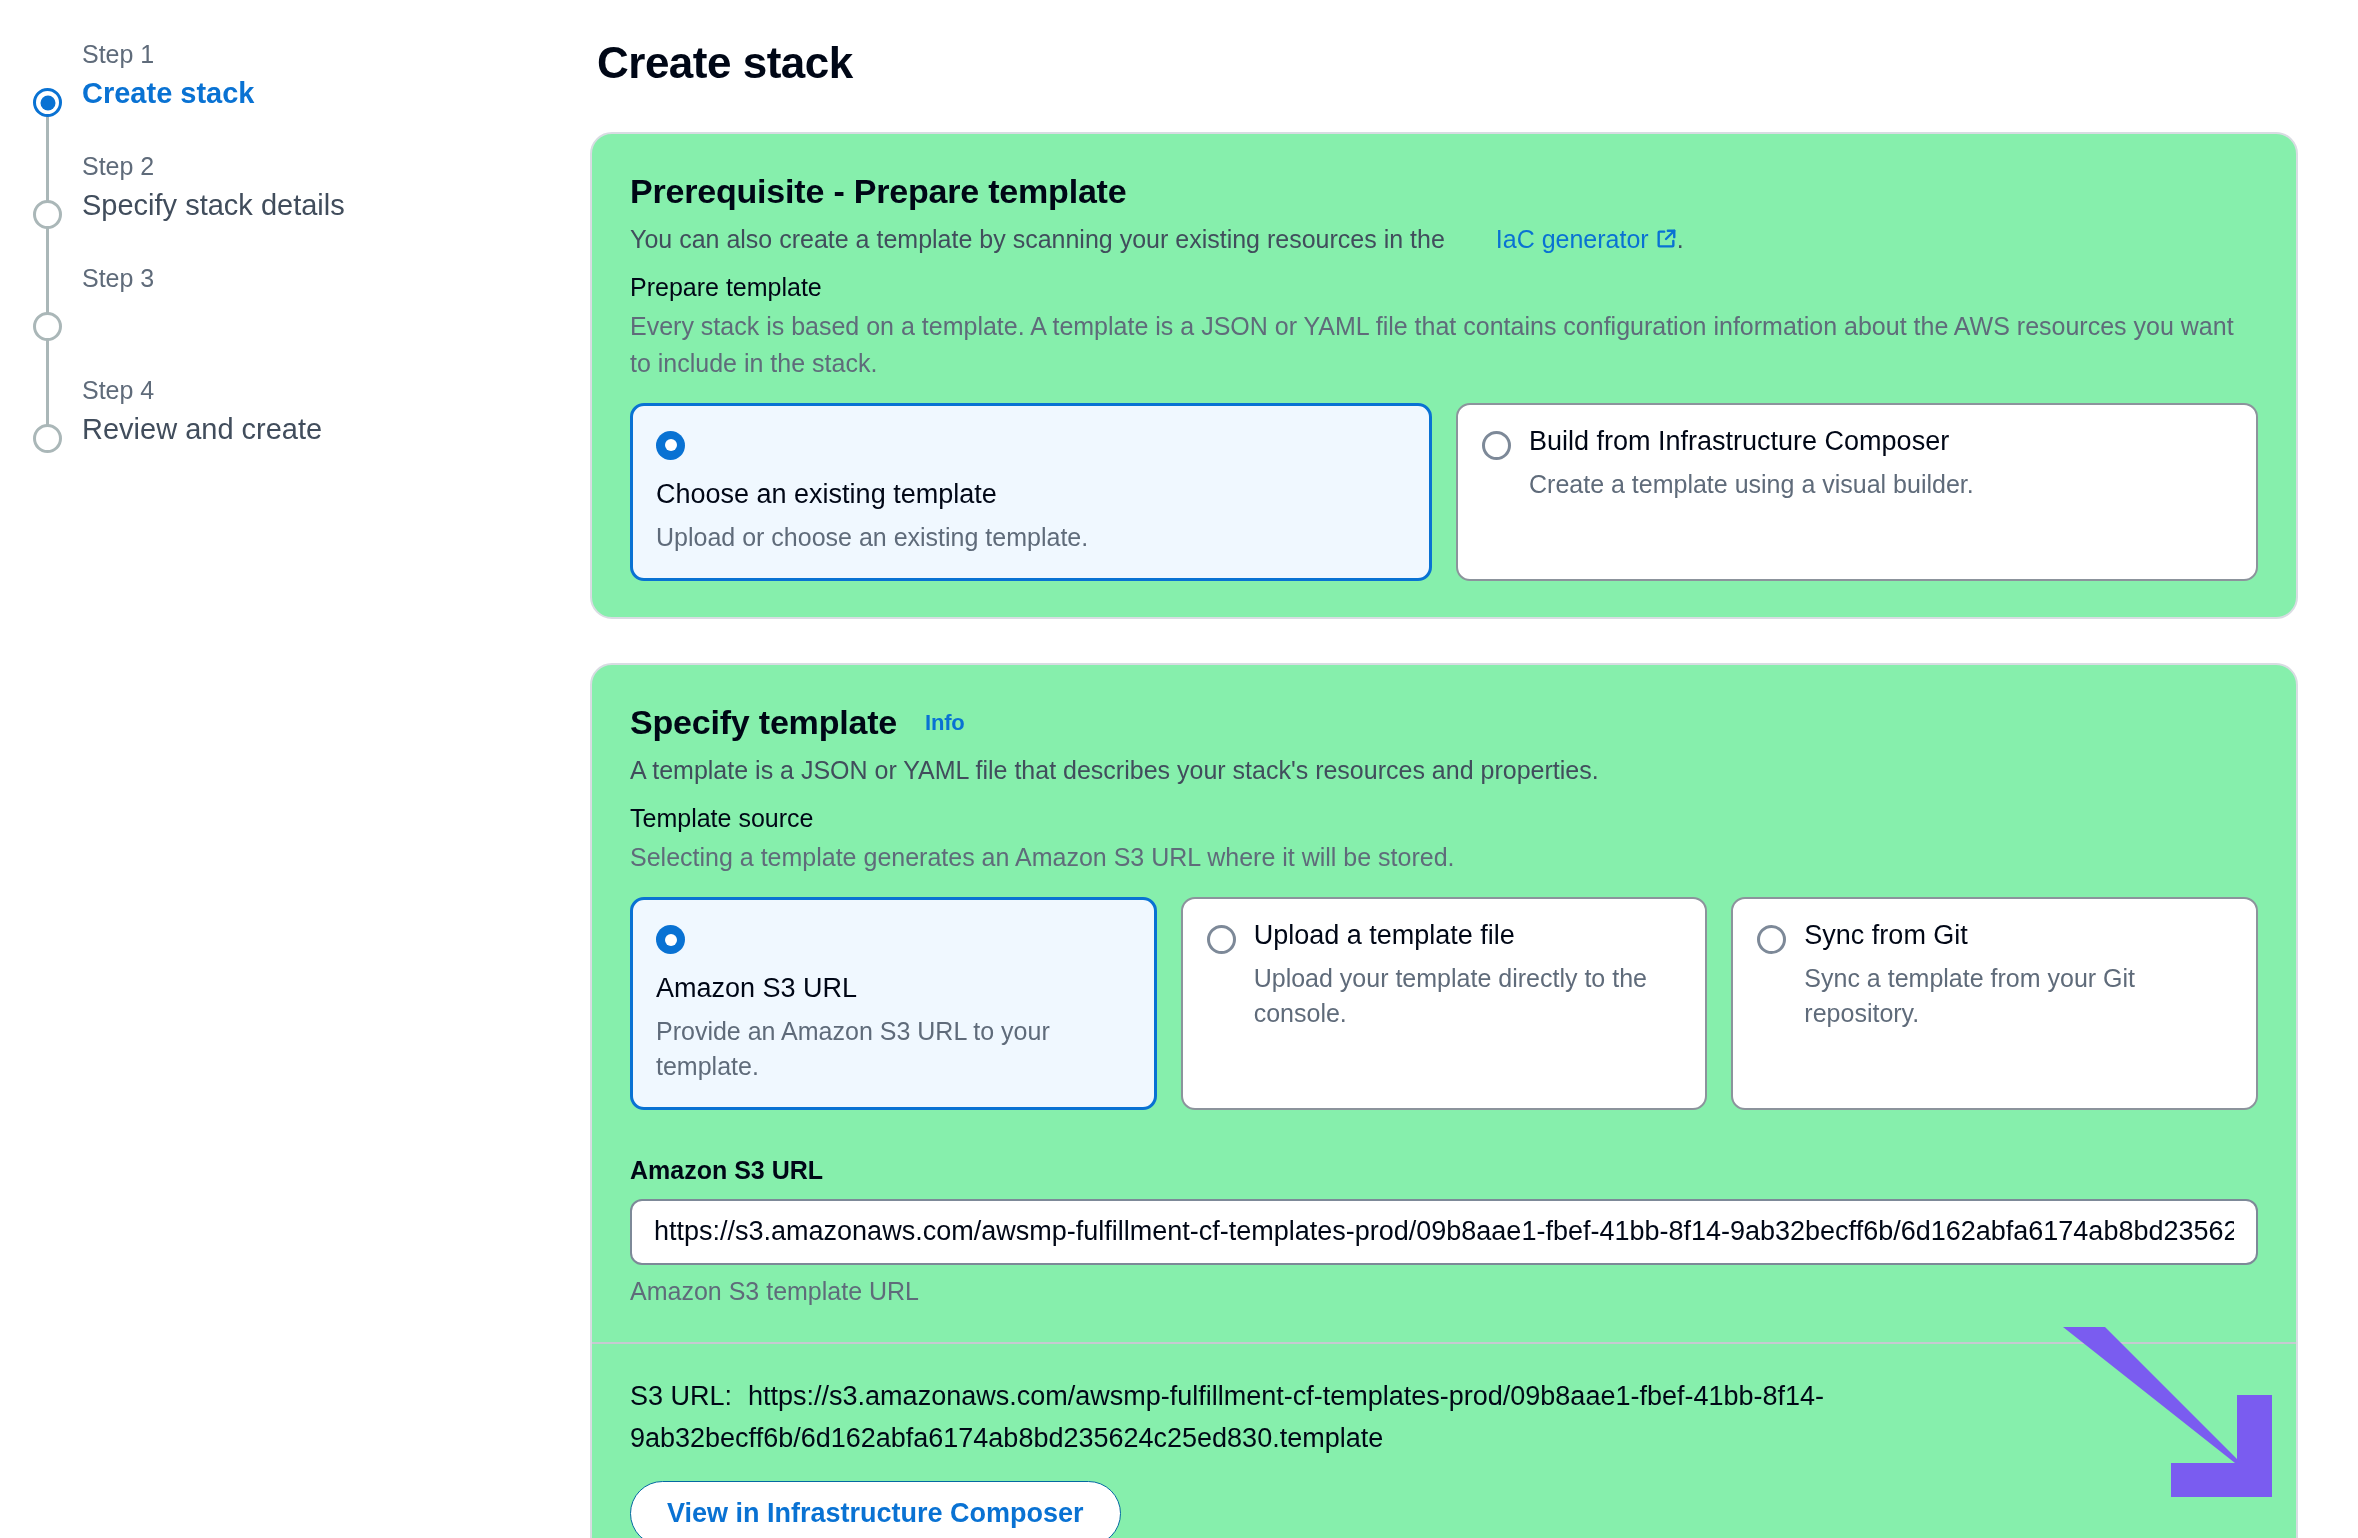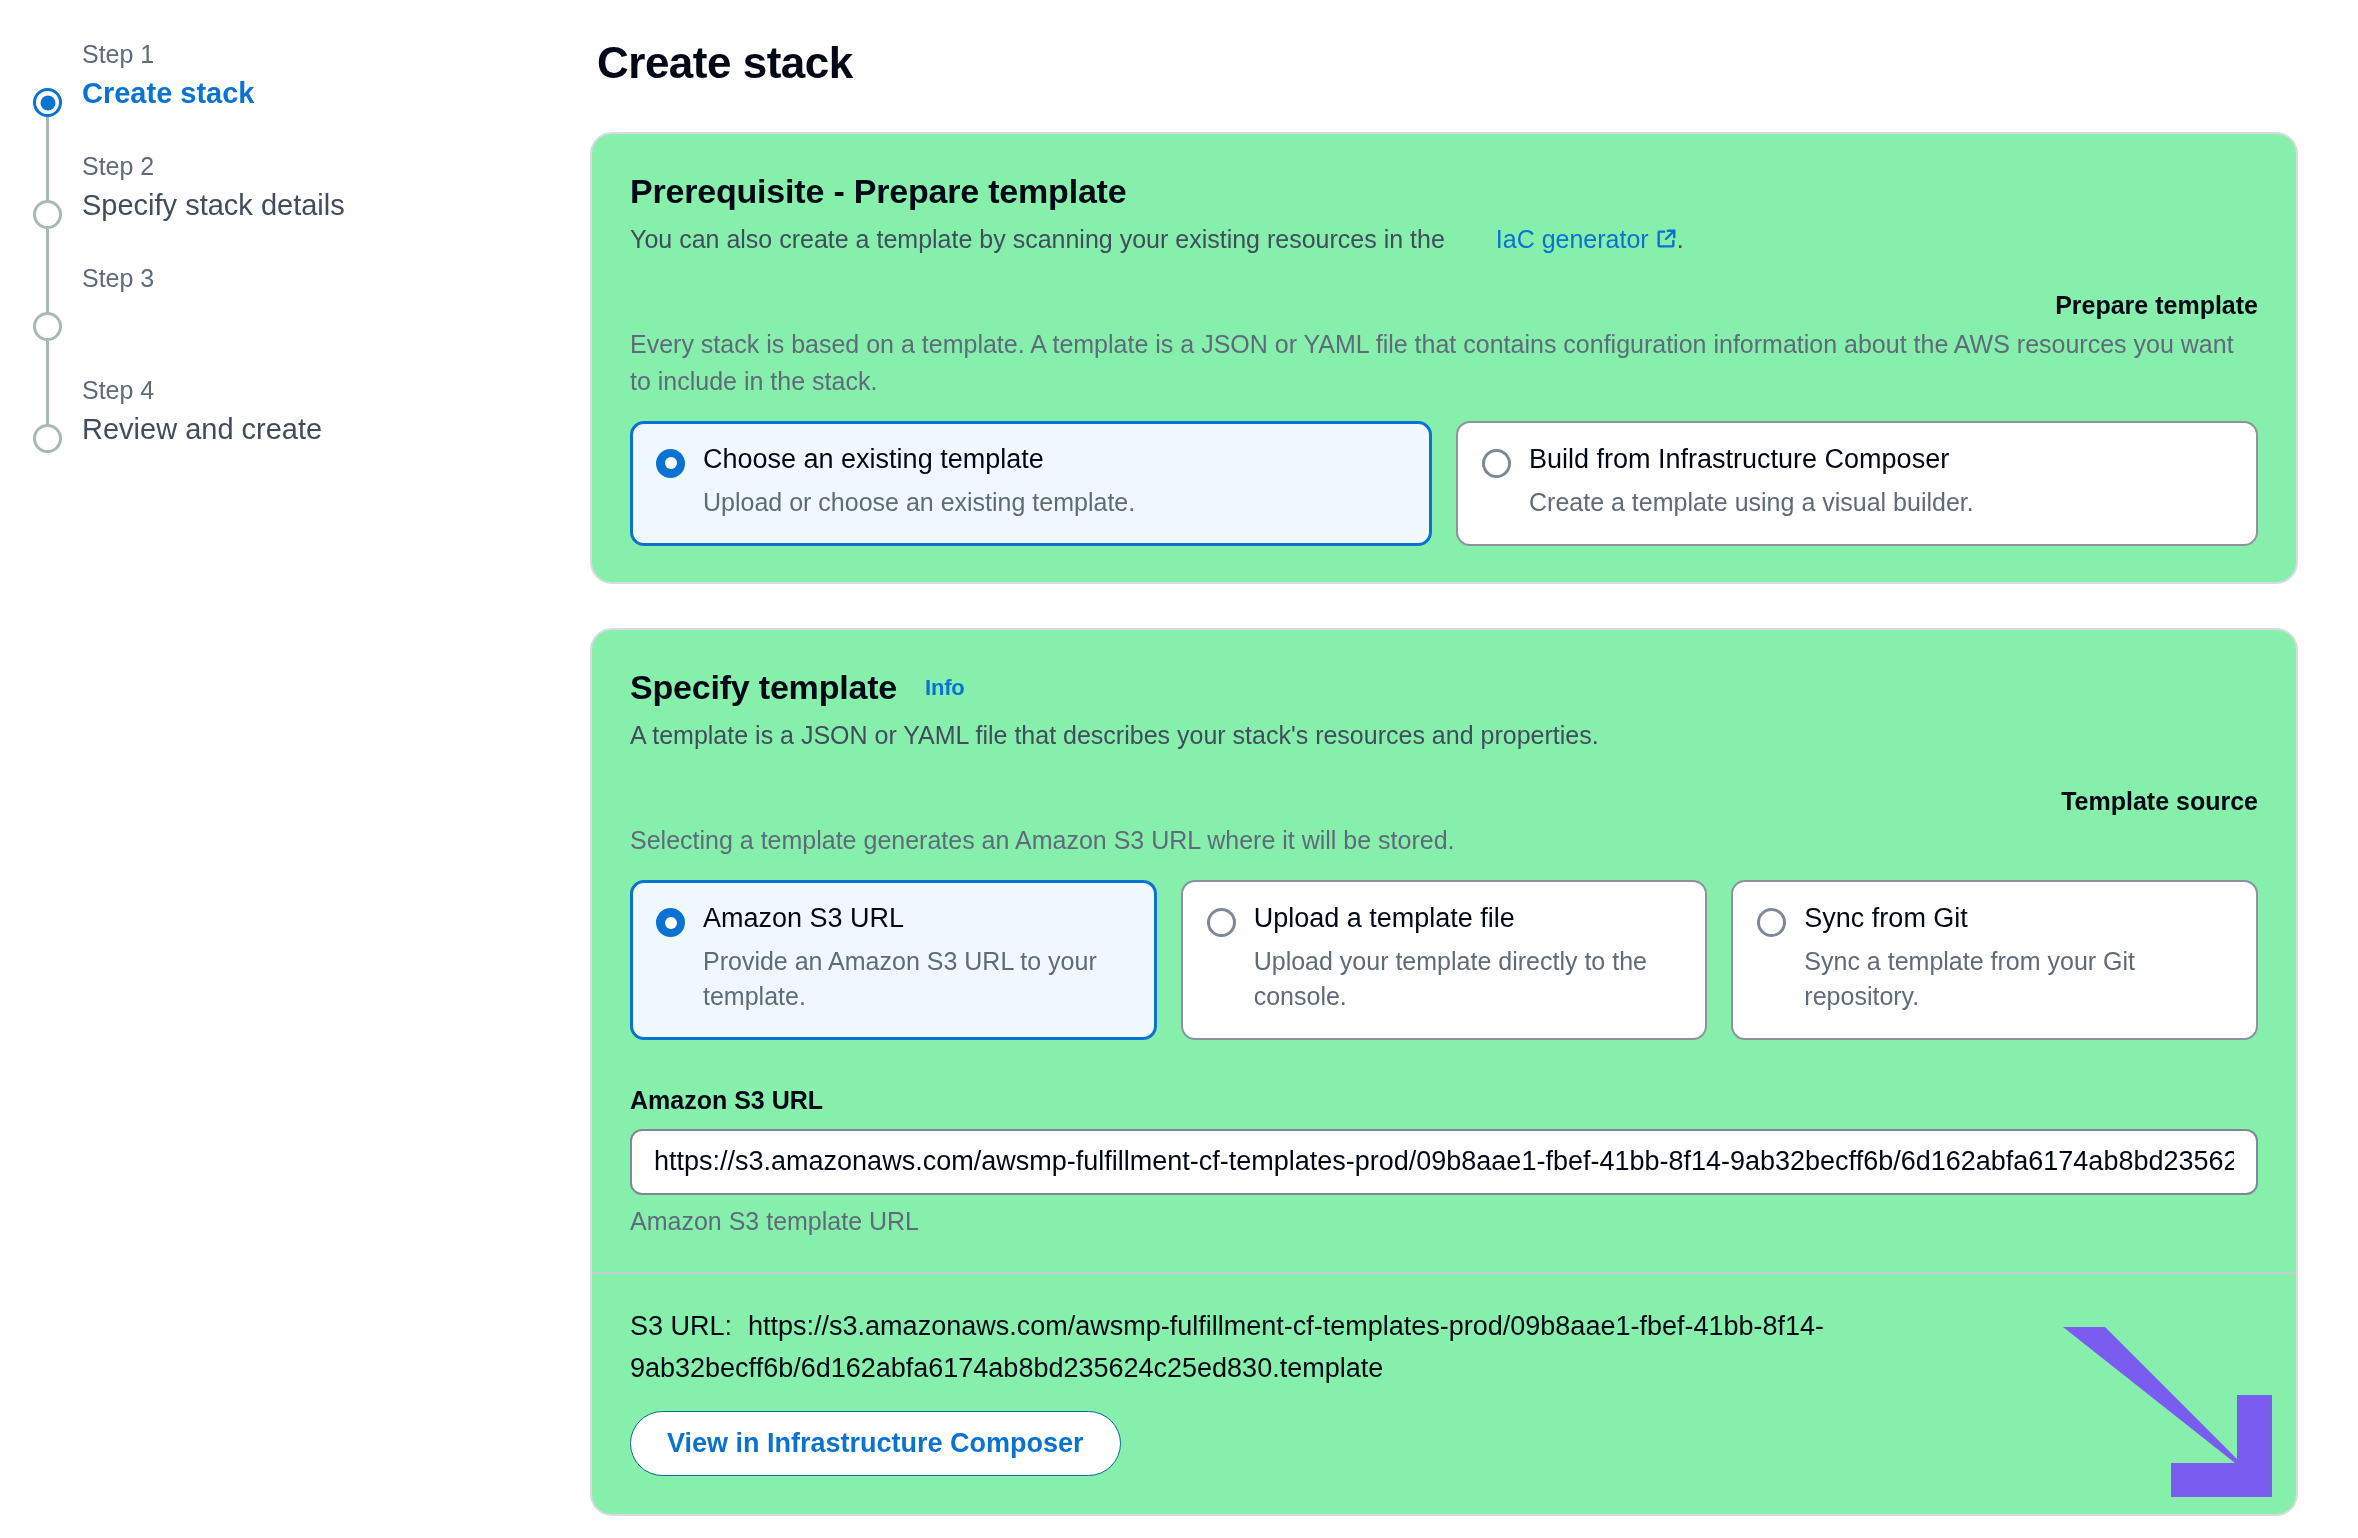--- a/index.html
+++ b/index.html
@@ -63,41 +63,42 @@
     margin-left: 28px; vertical-align: 4px; text-decoration: none;
   }
   .card-sub {
     font-size: 25px; color: #414d5c; margin-top: 10px; line-height: 1.45;
   }
   .link { color: #0972d3; text-decoration: none; margin-left: 44px; }
 
   .ext-icon { display: inline-block; width: 22px; height: 22px; vertical-align: -2px; margin-left: 6px; }
 
   .field-label {
-    font-size: 25px; font-weight: bold; color: #000716; margin-top: 34px; text-align: right;
+    font-size: 25px; font-weight: normal; color: #000716; margin-top: 16px;
   }
   .field-desc {
     font-size: 25px; color: #5f6b7a; margin-top: 6px; line-height: 1.45; max-width: 1640px;
   }
 
   
   .tiles { display: flex; gap: 24px; margin-top: 22px; }
   .tile {
     flex: 1 1 0;
     border: 2px solid #8c939c;
     border-radius: 14px;
     background: #ffffff;
     padding: 20px 24px 24px 24px;
     display: flex; gap: 18px; align-items: flex-start;
     min-height: 104px;
   }
   .tile.selected {
     border: 3px solid #0972d3;
     background: #f0f8ff;
     padding: 19px 23px 23px 23px;
+    flex-direction: column;
   }
   .radio {
     flex: 0 0 auto; margin-top: 6px;
     width: 29px; height: 29px; border-radius: 50%;
     border: 3px solid #7d8998; background: #ffffff; position: relative;
   }
   .radio.on { border: none; background: #0972d3; }
   .radio.on::after {
     content: ""; position: absolute; left: 50%; top: 50%;
     width: 12px; height: 12px; border-radius: 50%;

